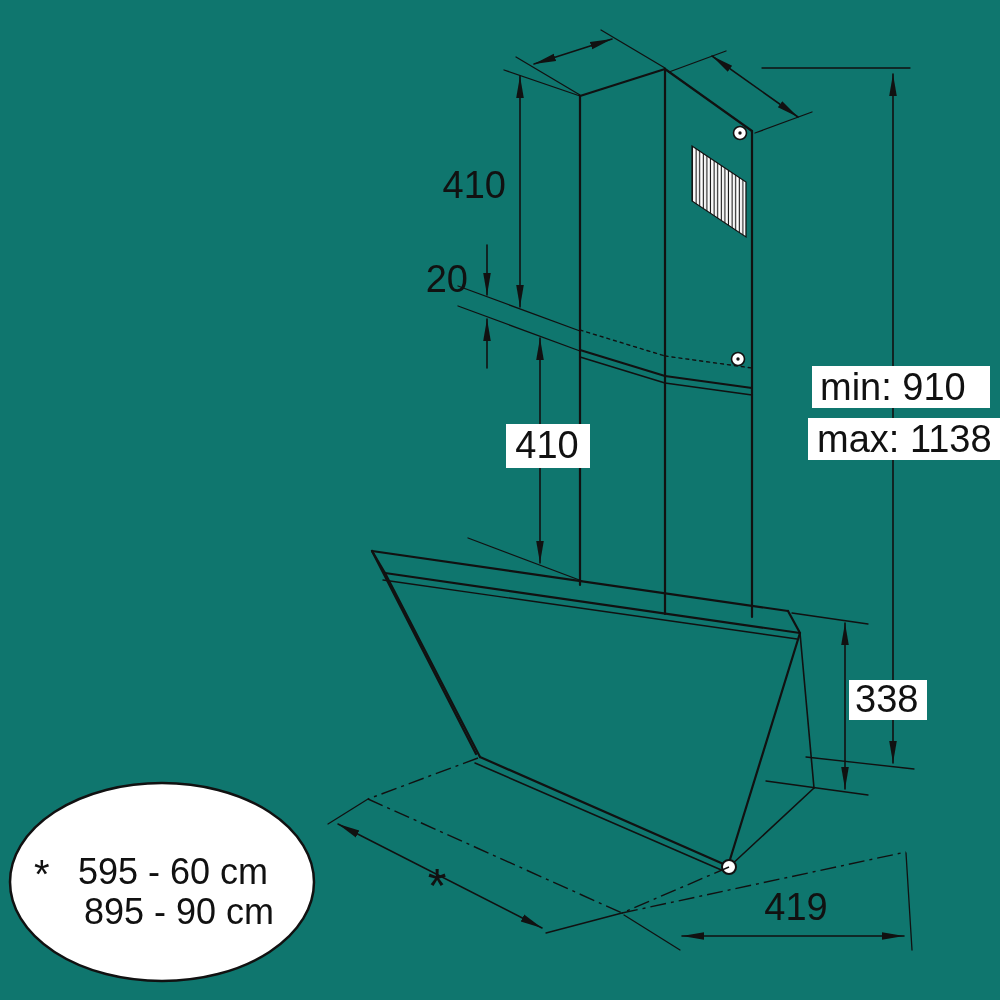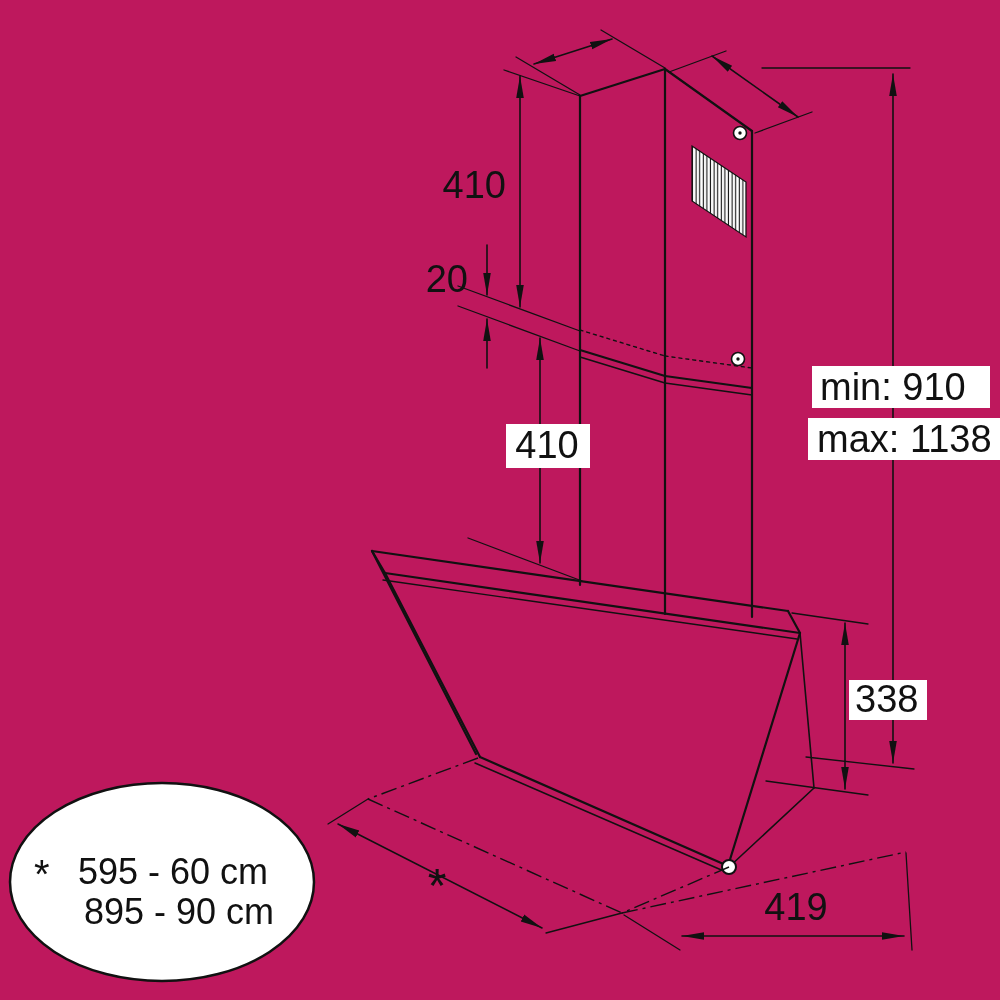--- a/index.html
+++ b/index.html
@@ -1,19 +1,19 @@
 <!DOCTYPE html>
 <html><head>
 <meta charset="utf-8">
 <style>
   html,body{margin:0;padding:0;background:#ffffff;}
   .stage{
     position:relative;
     width:1000px;height:1000px;
-    background:#be185d;
+    background:#0f766e;
     font-family:"Liberation Sans", sans-serif;
     overflow:hidden;
   }
   svg{display:block;}
   svg text{
     fill:#111111;
     font-family:"Liberation Sans", sans-serif;
   }
   .dim-text{font-size:38px;}
   .note-text{font-size:36px;}

